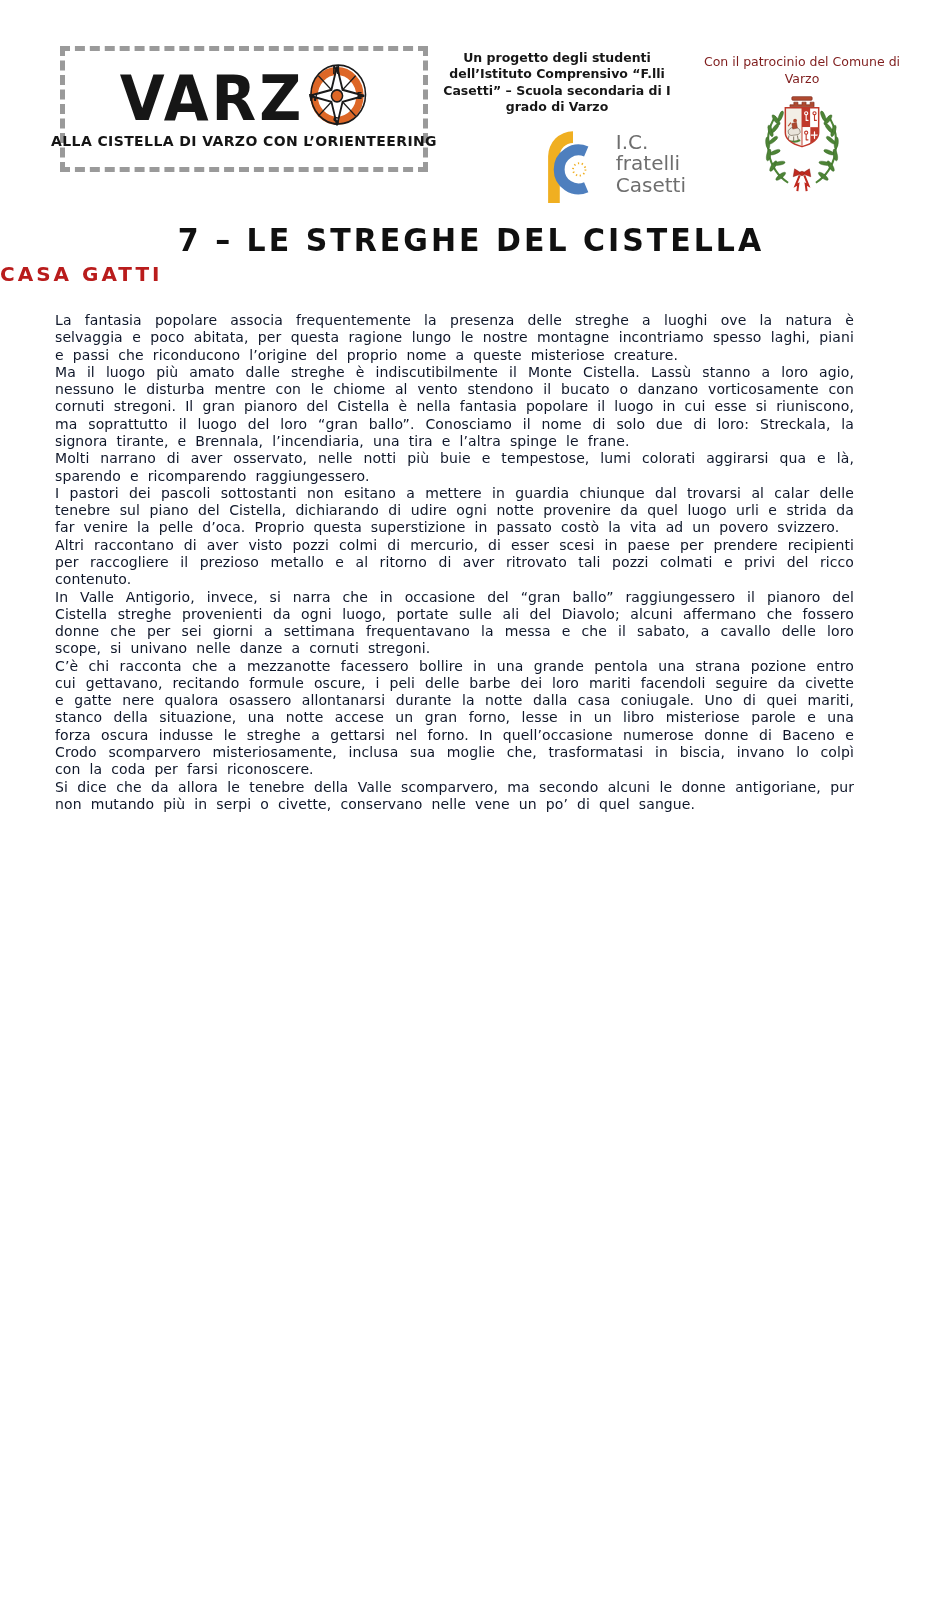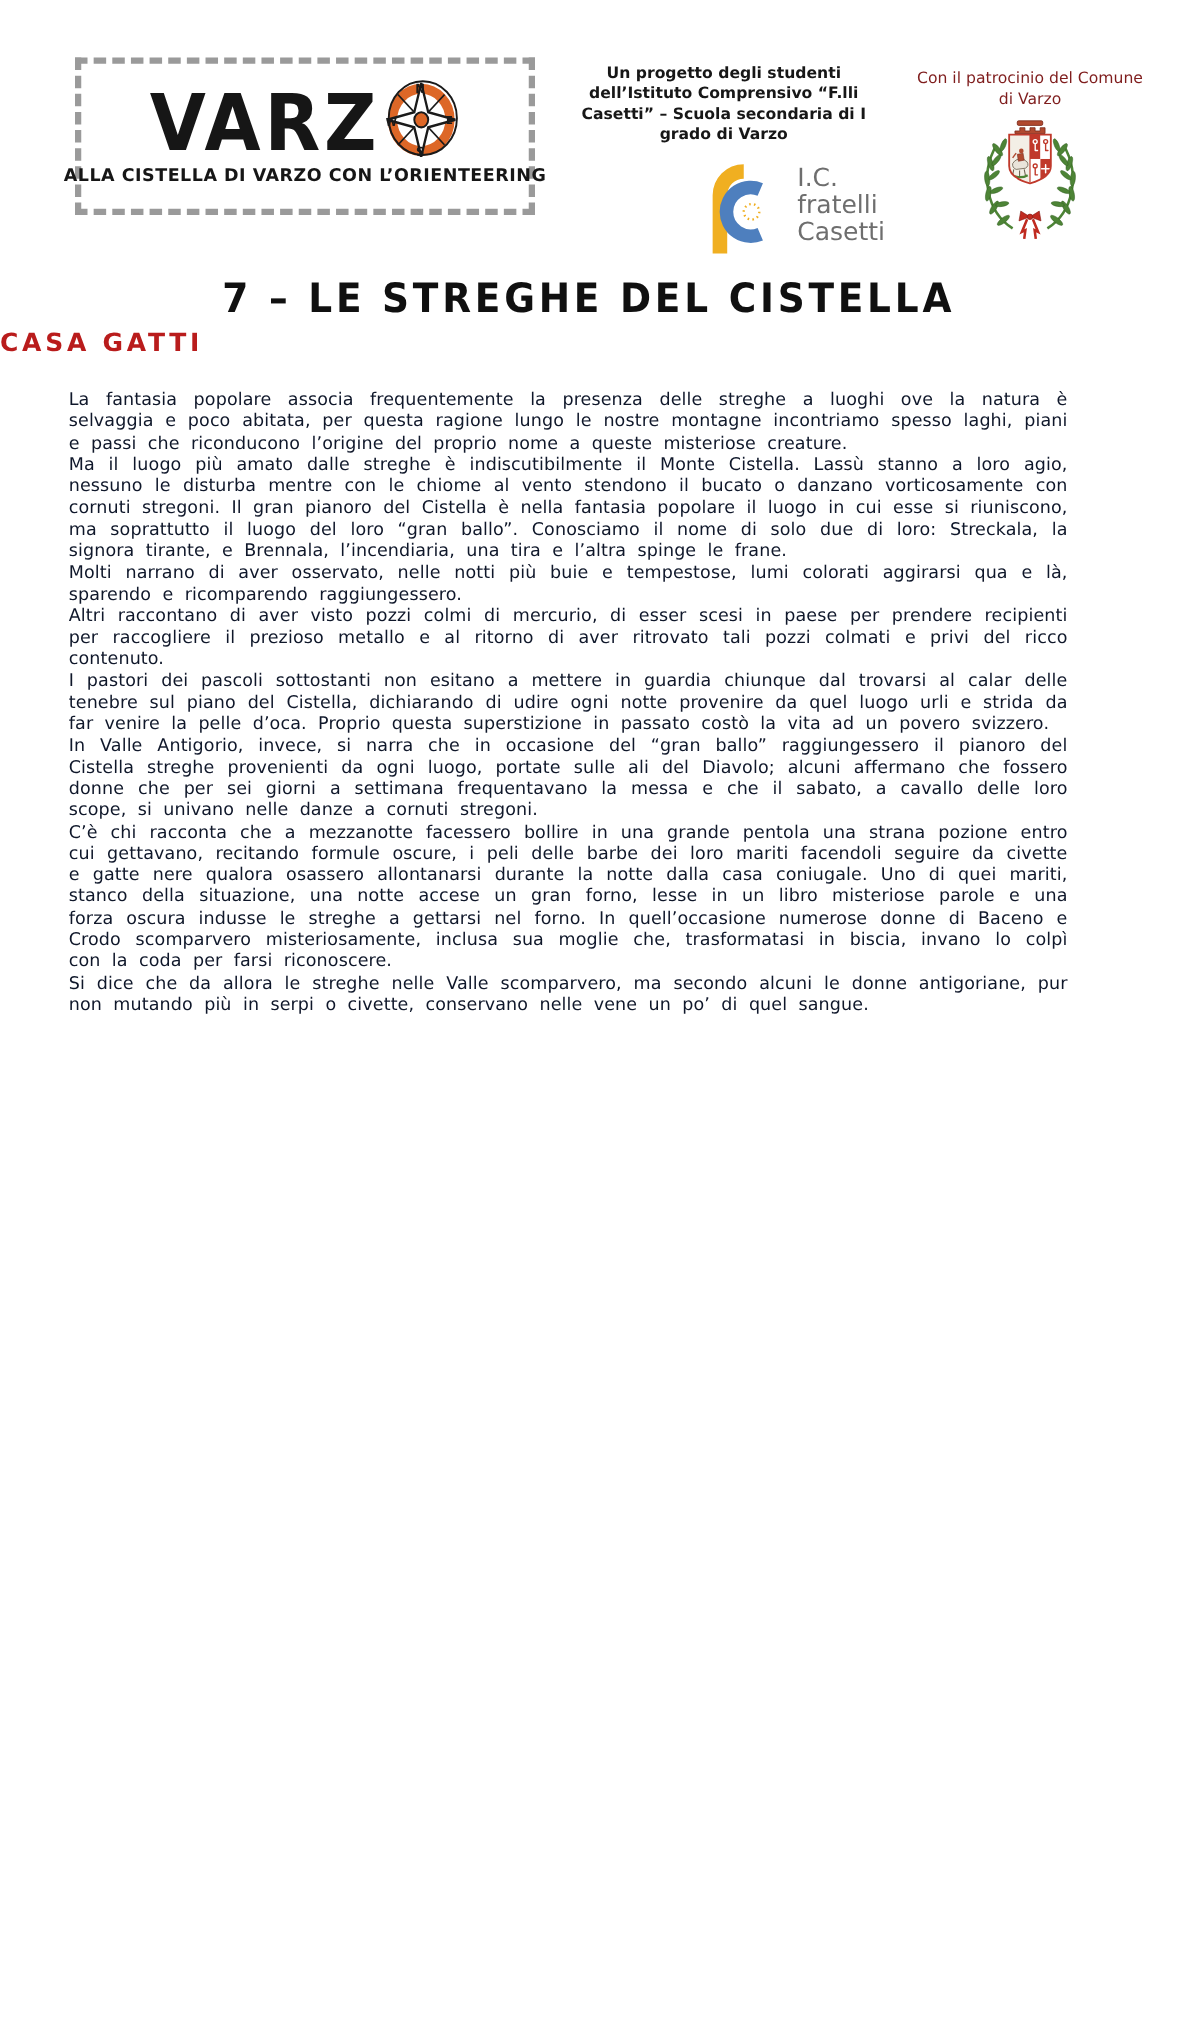--- a/index.html
+++ b/index.html
@@ -12,21 +12,20 @@
     font-family:"DejaVu Sans","Liberation Sans",sans-serif;
     color:#0d0d0d;
     overflow:hidden;
   }
 
   
   .header {
     display:flex;
     align-items:flex-start;
     padding:46px 24px 0 60px;
-    gap:22px;
   }
   .varzo-box {
     width:368px; height:126px;
     border:5px dashed #9a9a9a;
     display:flex; flex-direction:column;
     align-items:center; justify-content:center;
     flex:none;
     background:#fff;
   }
   .varzo-word {
@@ -207,20 +206,20 @@
     </div>
   </div>
 
   <div class="title">7 – LE STREGHE DEL CISTELLA</div>
   <div class="subtitle">CASA GATTI</div>
 
   <div class="body-text">
     <p>La fantasia popolare associa frequentemente la presenza delle streghe a luoghi ove la natura è selvaggia e poco abitata, per questa ragione lungo le nostre montagne incontriamo spesso laghi, piani e passi che riconducono l’origine del proprio nome a queste misteriose creature.</p>
     <p>Ma il luogo più amato dalle streghe è indiscutibilmente il Monte Cistella. Lassù stanno a loro agio, nessuno le disturba mentre con le chiome al vento stendono il bucato o danzano vorticosamente con cornuti stregoni. Il gran pianoro del Cistella è nella fantasia popolare il luogo in cui esse si riuniscono, ma soprattutto il luogo del loro “gran ballo”. Conosciamo il nome di solo due di loro: Streckala, la signora tirante, e Brennala, l’incendiaria, una tira e l’altra spinge le frane.</p>
     <p>Molti narrano di aver osservato, nelle notti più buie e tempestose, lumi colorati aggirarsi qua e là, sparendo e ricomparendo raggiungessero.</p>
+    <p>I pastori dei pascoli sottostanti non esitano a mettere in guardia chiunque dal trovarsi al calar delle tenebre sul piano del Cistella, dichiarando di udire ogni notte provenire da quel luogo urli e strida da far venire la pelle d’oca. Proprio questa superstizione in passato costò la vita ad un povero svizzero.</p>
     <p>Altri raccontano di aver visto pozzi colmi di mercurio, di esser scesi in paese per prendere recipienti per raccogliere il prezioso metallo e al ritorno di aver ritrovato tali pozzi colmati e privi del ricco contenuto.</p>
-    <p>I pastori dei pascoli sottostanti non esitano a mettere in guardia chiunque dal trovarsi al calar delle tenebre sul piano del Cistella, dichiarando di udire ogni notte provenire da quel luogo urli e strida da far venire la pelle d’oca. Proprio questa superstizione in passato costò la vita ad un povero svizzero.</p>
     <p>In Valle Antigorio, invece, si narra che in occasione del “gran ballo” raggiungessero il pianoro del Cistella streghe provenienti da ogni luogo, portate sulle ali del Diavolo; alcuni affermano che fossero donne che per sei giorni a settimana frequentavano la messa e che il sabato, a cavallo delle loro scope, si univano nelle danze a cornuti stregoni.</p>
     <p>C’è chi racconta che a mezzanotte facessero bollire in una grande pentola una strana pozione entro cui gettavano, recitando formule oscure, i peli delle barbe dei loro mariti facendoli seguire da civette e gatte nere qualora osassero allontanarsi durante la notte dalla casa coniugale. Uno di quei mariti, stanco della situazione, una notte accese un gran forno, lesse in un libro misteriose parole e una forza oscura indusse le streghe a gettarsi nel forno. In quell’occasione numerose donne di Baceno e Crodo scomparvero misteriosamente, inclusa sua moglie che, trasformatasi in biscia, invano lo colpì con la coda per farsi riconoscere.</p>
-    <p>Si dice che da allora le streghe nelle Valle scomparvero, ma secondo alcuni le donne antigoriane, pur non mutando più in serpi o civette, conservano nelle vene un po’ di quel sangue.</p>
+    <p>Si dice che da allora le tenebre della Valle scomparvero, ma secondo alcuni le donne antigoriane, pur non mutando più in serpi o civette, conservano nelle vene un po’ di quel sangue.</p>
   </div>
 
 </div>
 
 </body></html>

